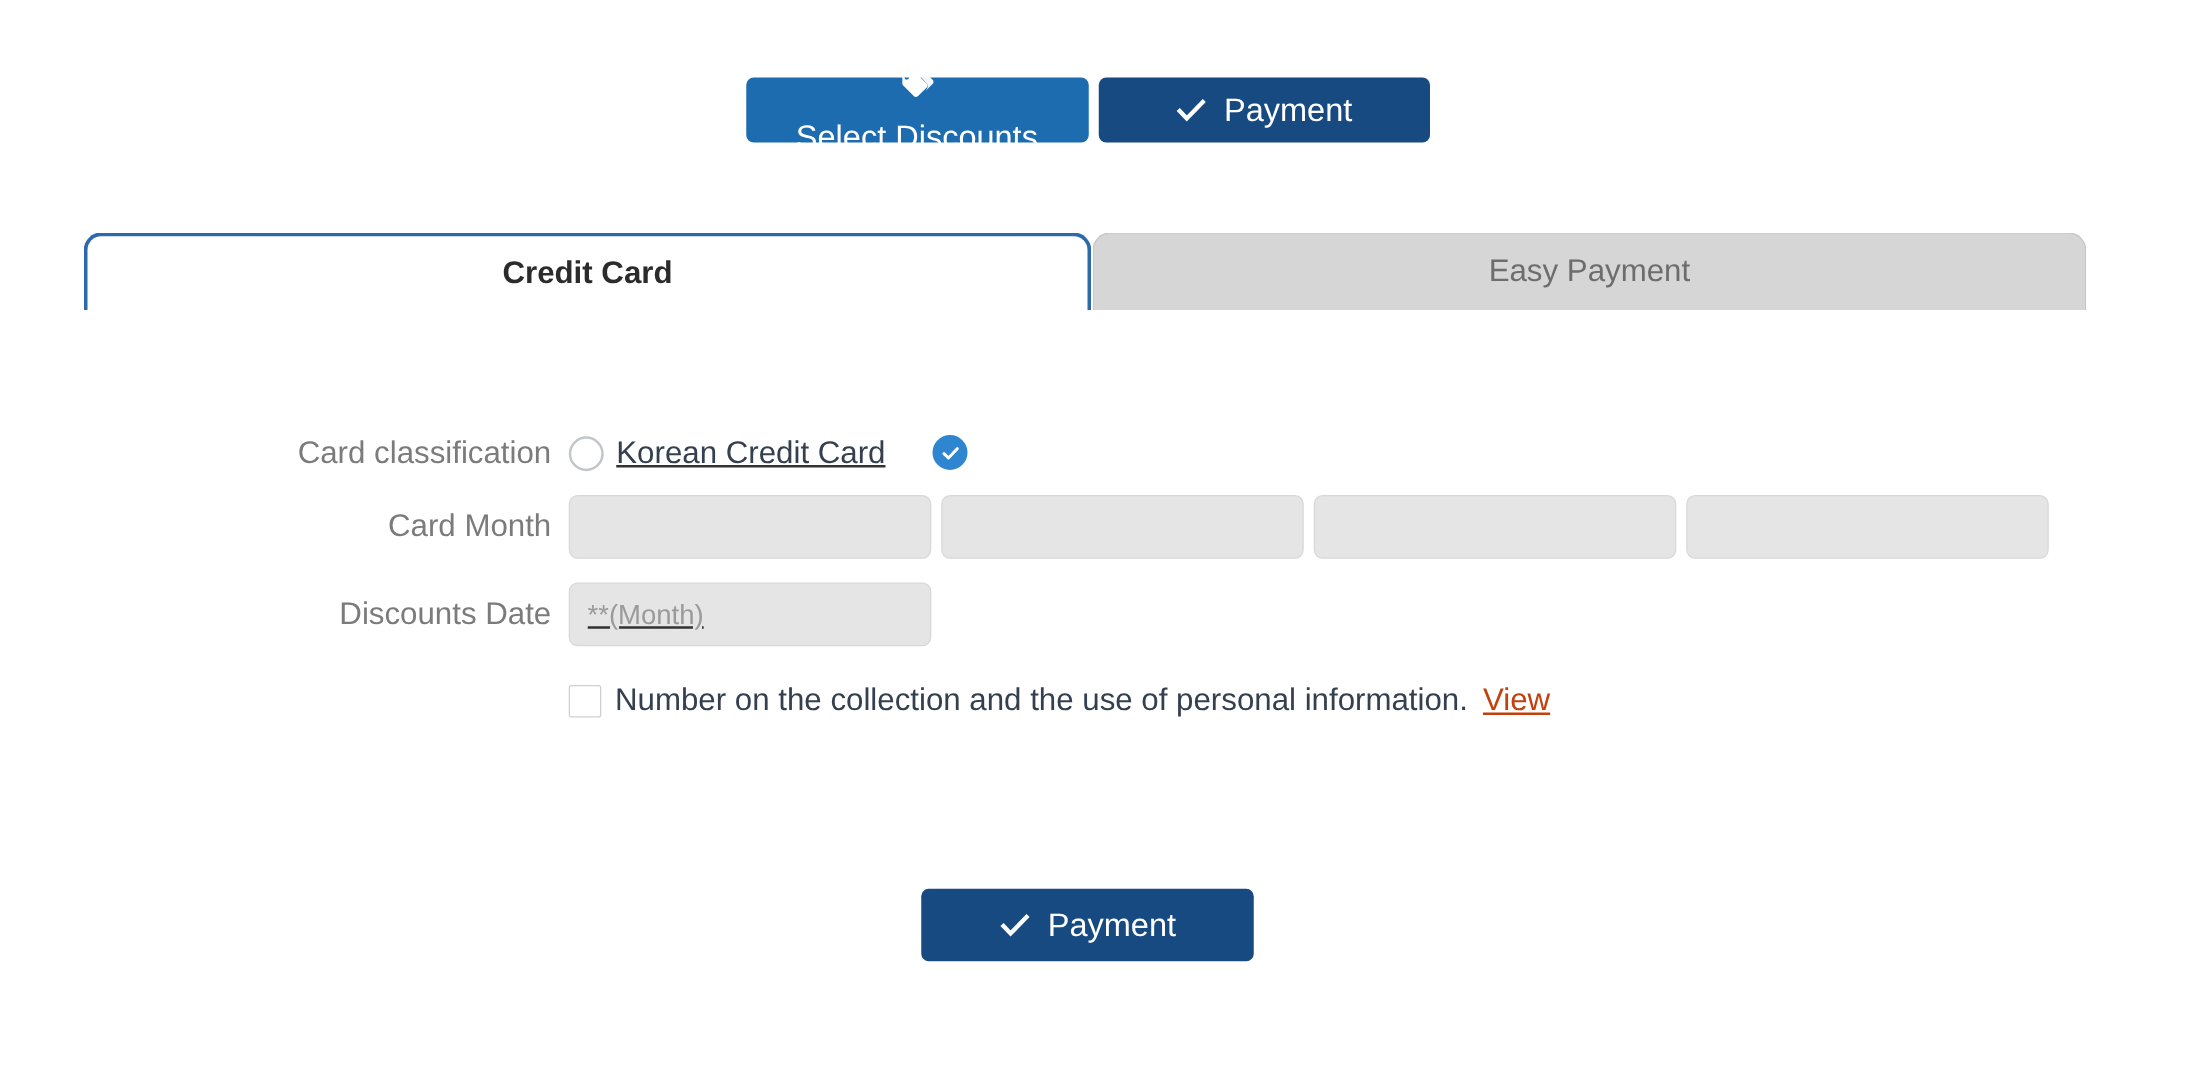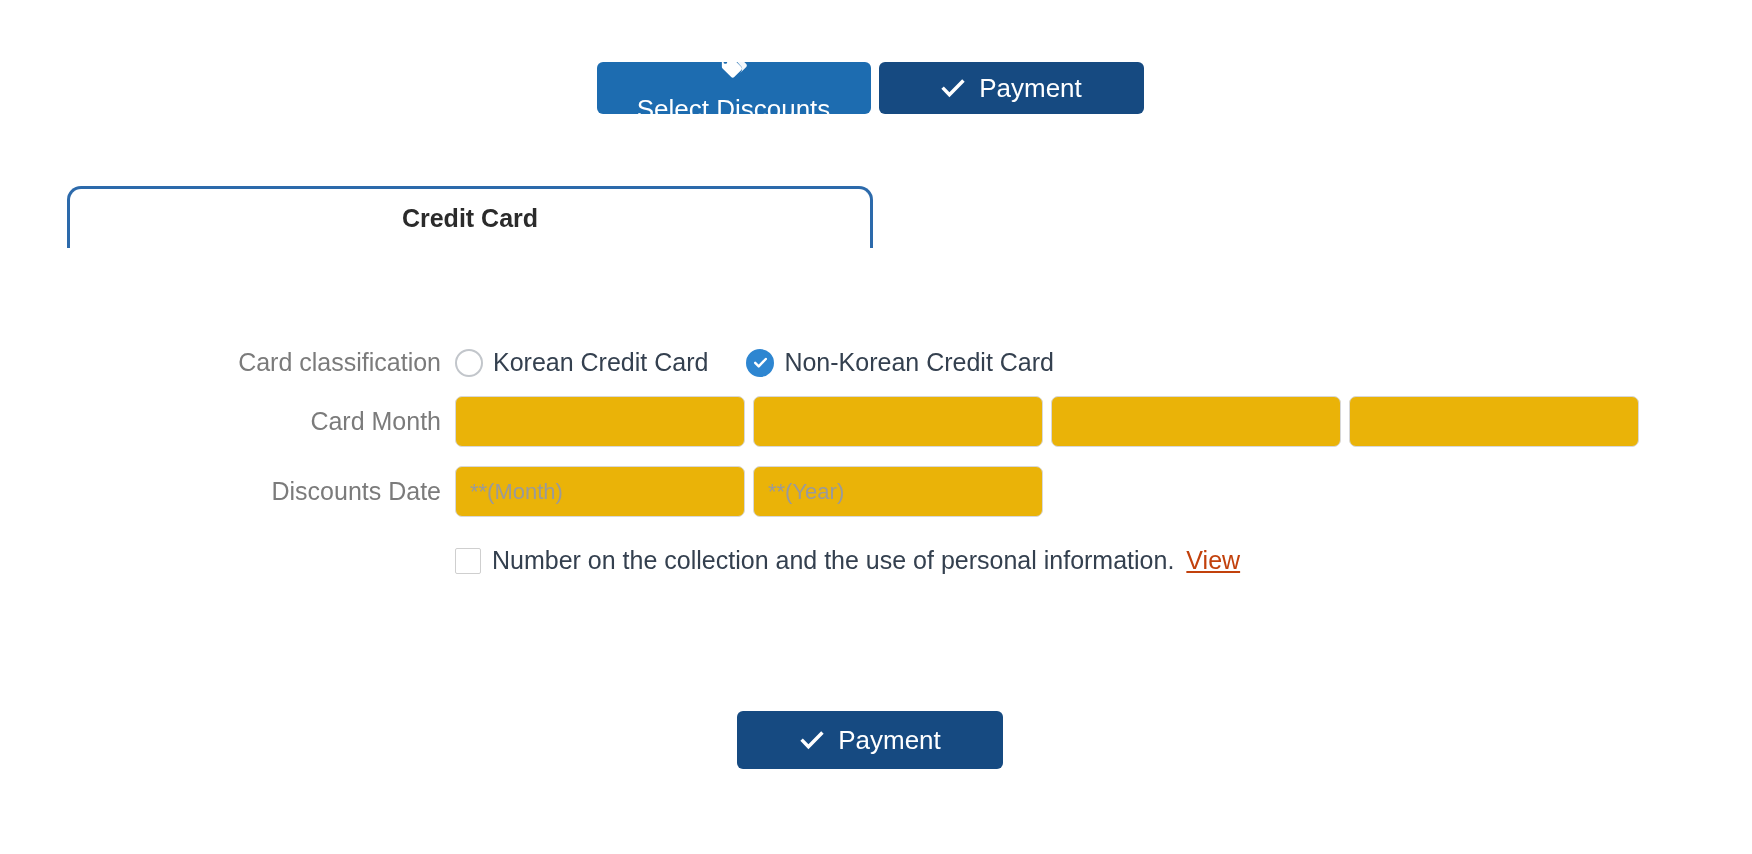--- a/index.html
+++ b/index.html
@@ -111,21 +111,21 @@
     margin-bottom: 19px;
   }
   .form-label {
     width: 455px;
     text-align: right;
     padding-right: 14px;
     font-size: 25px;
     color: #7b7b7b;
     white-space: nowrap;
   }
-  .form-field { display: flex; align-items: flex-start; }
+  .form-field { display: flex; align-items: flex-start; text-decoration: underline; }
 
   
   .radio-opt {
     display: flex;
     align-items: center;
     gap: 10px;
     cursor: pointer;
     margin-right: 38px;
   }
   .radio-mark {
@@ -147,21 +147,21 @@
     font-size: 25px;
     color: #34404f;
     white-space: nowrap;
   }
 
   
   .txt {
     height: 51px;
     border: 1px solid #d8d8d8;
     border-radius: 7px;
-    background: #eab308;
+    background: #e5e5e5;
     font-family: "Liberation Sans", sans-serif;
     font-size: 22px;
     color: #34404f;
     padding: 0 14px;
     outline: none;
     margin-right: 8px;
   }
   .txt::placeholder { color: #9a9a9a; }
   .txt-card { width: 290px; }
   .txt-exp { width: 290px; }
@@ -233,58 +233,59 @@
         <path d="M3.5 12.8l5.2 5.4L20.5 6.2"></path>
       </svg>
     </span>
     <span>Payment</span>
   </button>
 </div>
 
 <div class="tabs">
   <div class="tab tab-active">
     <span>Credit Card</span>
+  </div>
+  <div class="tab tab-inactive">
+    <span>Easy Payment</span>
   </div>
 </div>
 
 <div class="form">
 
   <div class="form-row">
     <div class="form-label">Card classification</div>
     <div class="form-field">
       <label class="radio-opt">
         <span class="radio-mark"></span>
         <span class="radio-label">Korean Credit Card</span>
       </label>
       <label class="radio-opt">
         <span class="radio-mark checked">
           <svg width="17" height="17" viewBox="0 0 24 24" fill="none" stroke="#ffffff" stroke-width="3.4" stroke-linecap="round" stroke-linejoin="round" aria-hidden="true">
             <path d="M4.5 12.5l5 5 10-10.5"></path>
           </svg>
         </span>
-        <span class="radio-label">Non-Korean Credit Card</span>
       </label>
     </div>
   </div>
 
   <div class="form-row">
     <div class="form-label">Card Month</div>
     <div class="form-field">
       <input class="txt txt-card" type="text" value="" style="">
       <input class="txt txt-card" type="text" value="" style="">
       <input class="txt txt-card" type="text" value="" style="">
       <input class="txt txt-card" type="text" value="" style="">
     </div>
   </div>
 
   <div class="form-row">
     <div class="form-label">Discounts Date</div>
     <div class="form-field">
       <input class="txt txt-exp" type="text" placeholder="**(Month)" style="">
-      <input class="txt txt-exp" type="text" placeholder="**(Year)" style="">
     </div>
   </div>
 
   <div class="consent-row">
     <div class="consent-spacer"></div>
     <div class="consent-box"></div>
     <span class="consent-text">Number on the collection and the use of personal information.</span>
     <a class="consent-link">View</a>
   </div>
 

